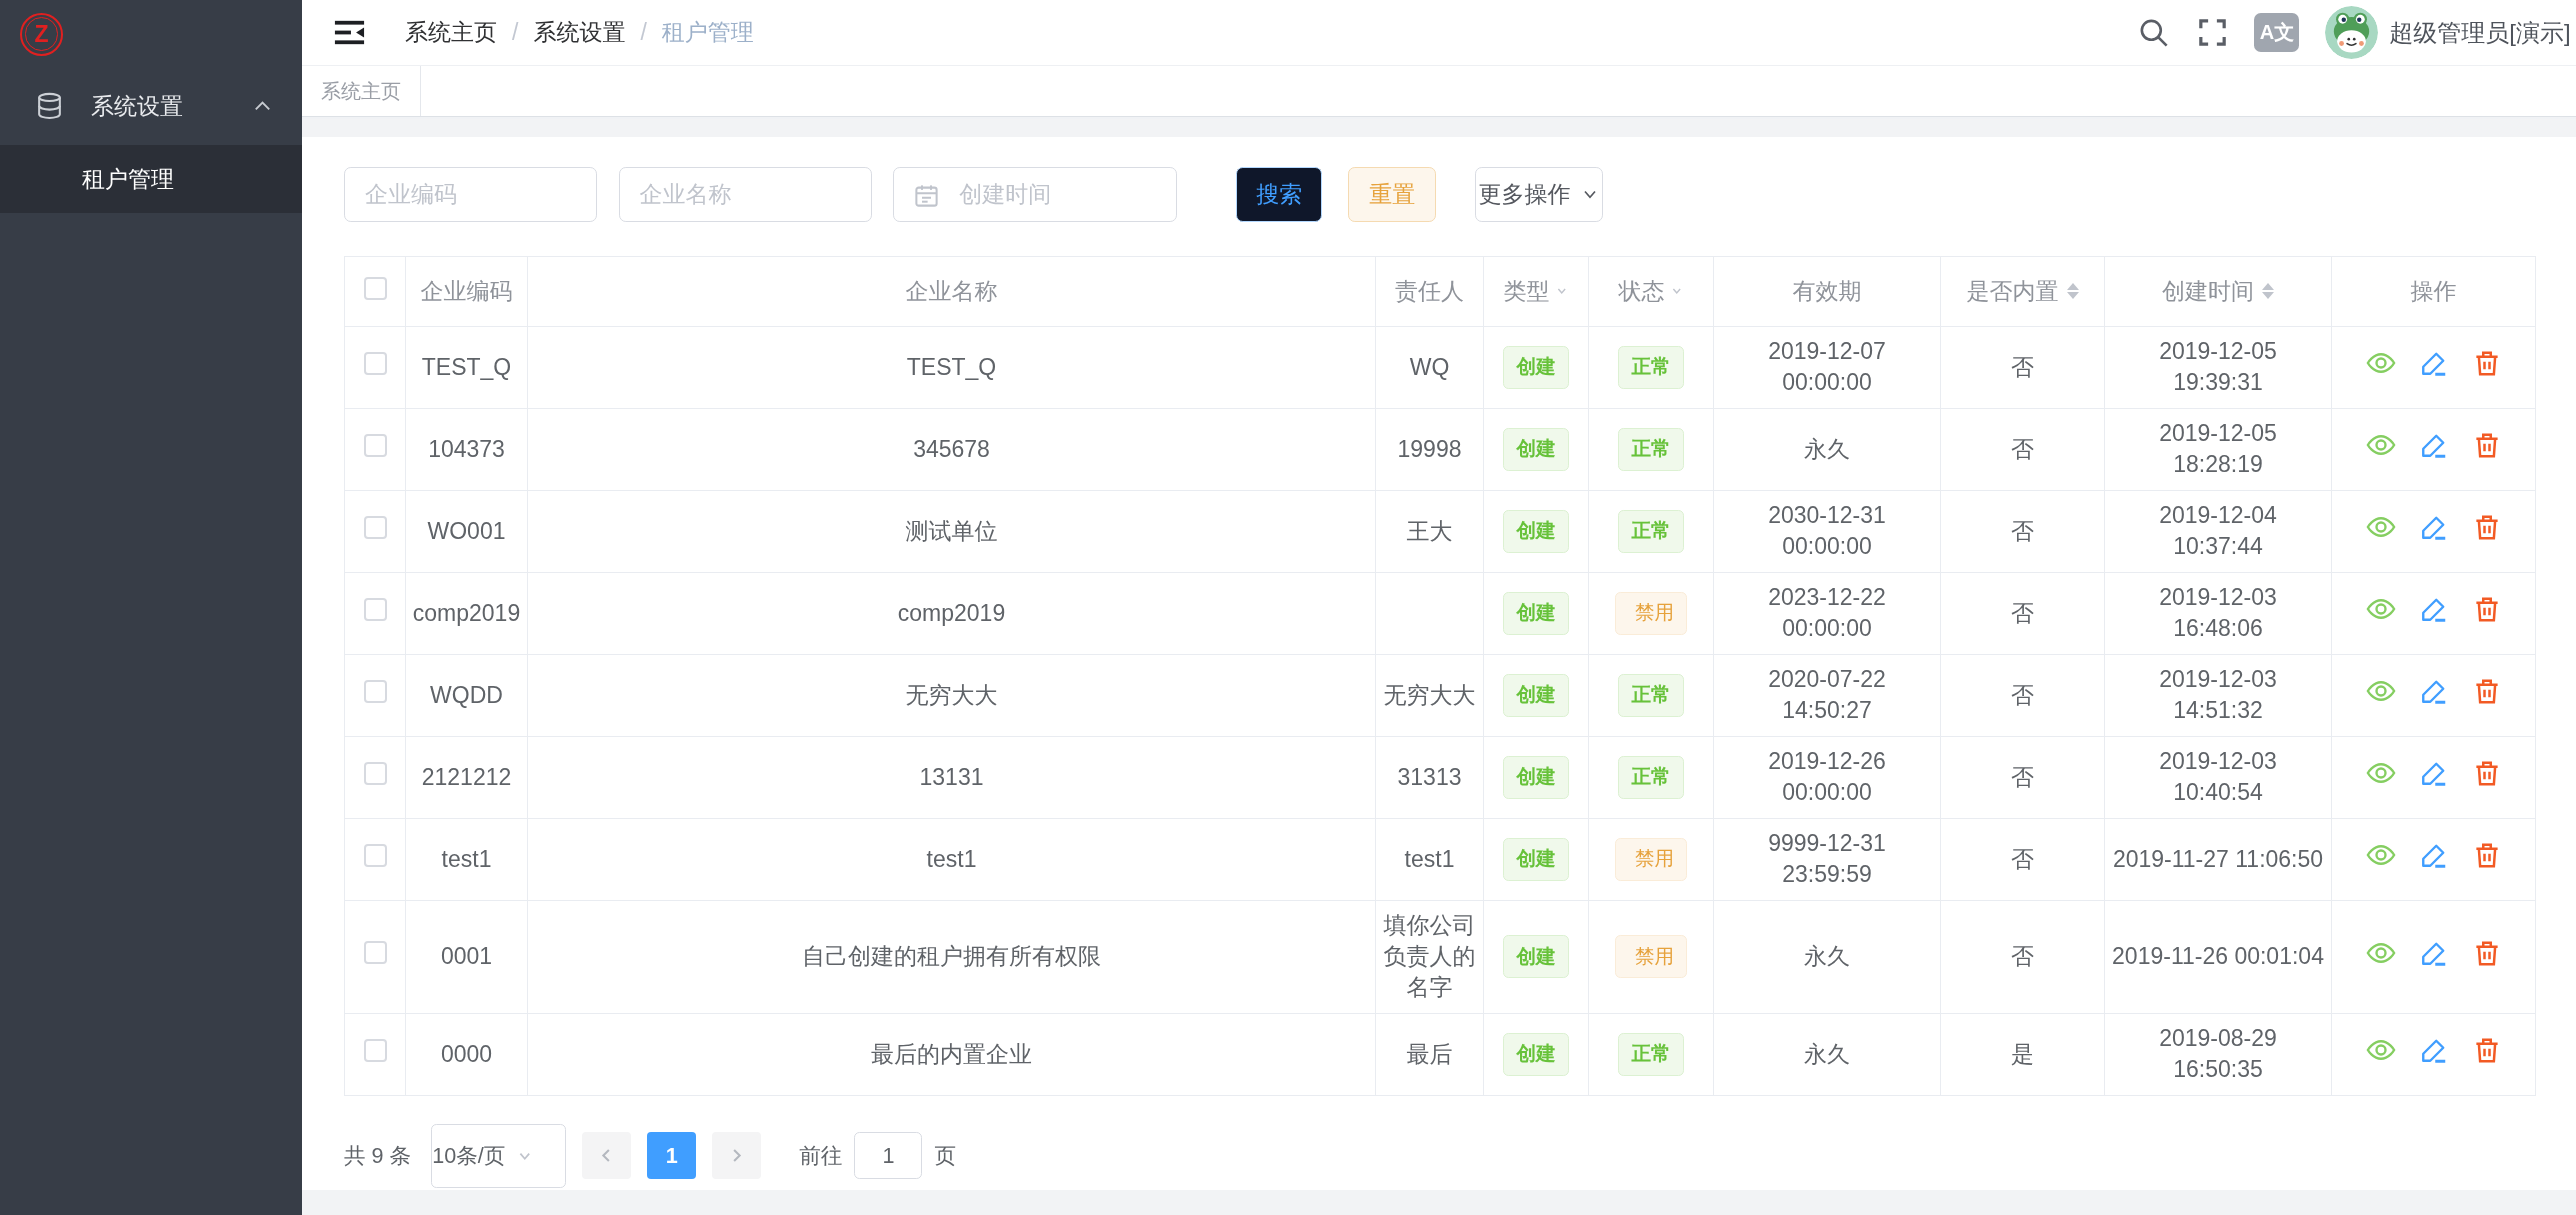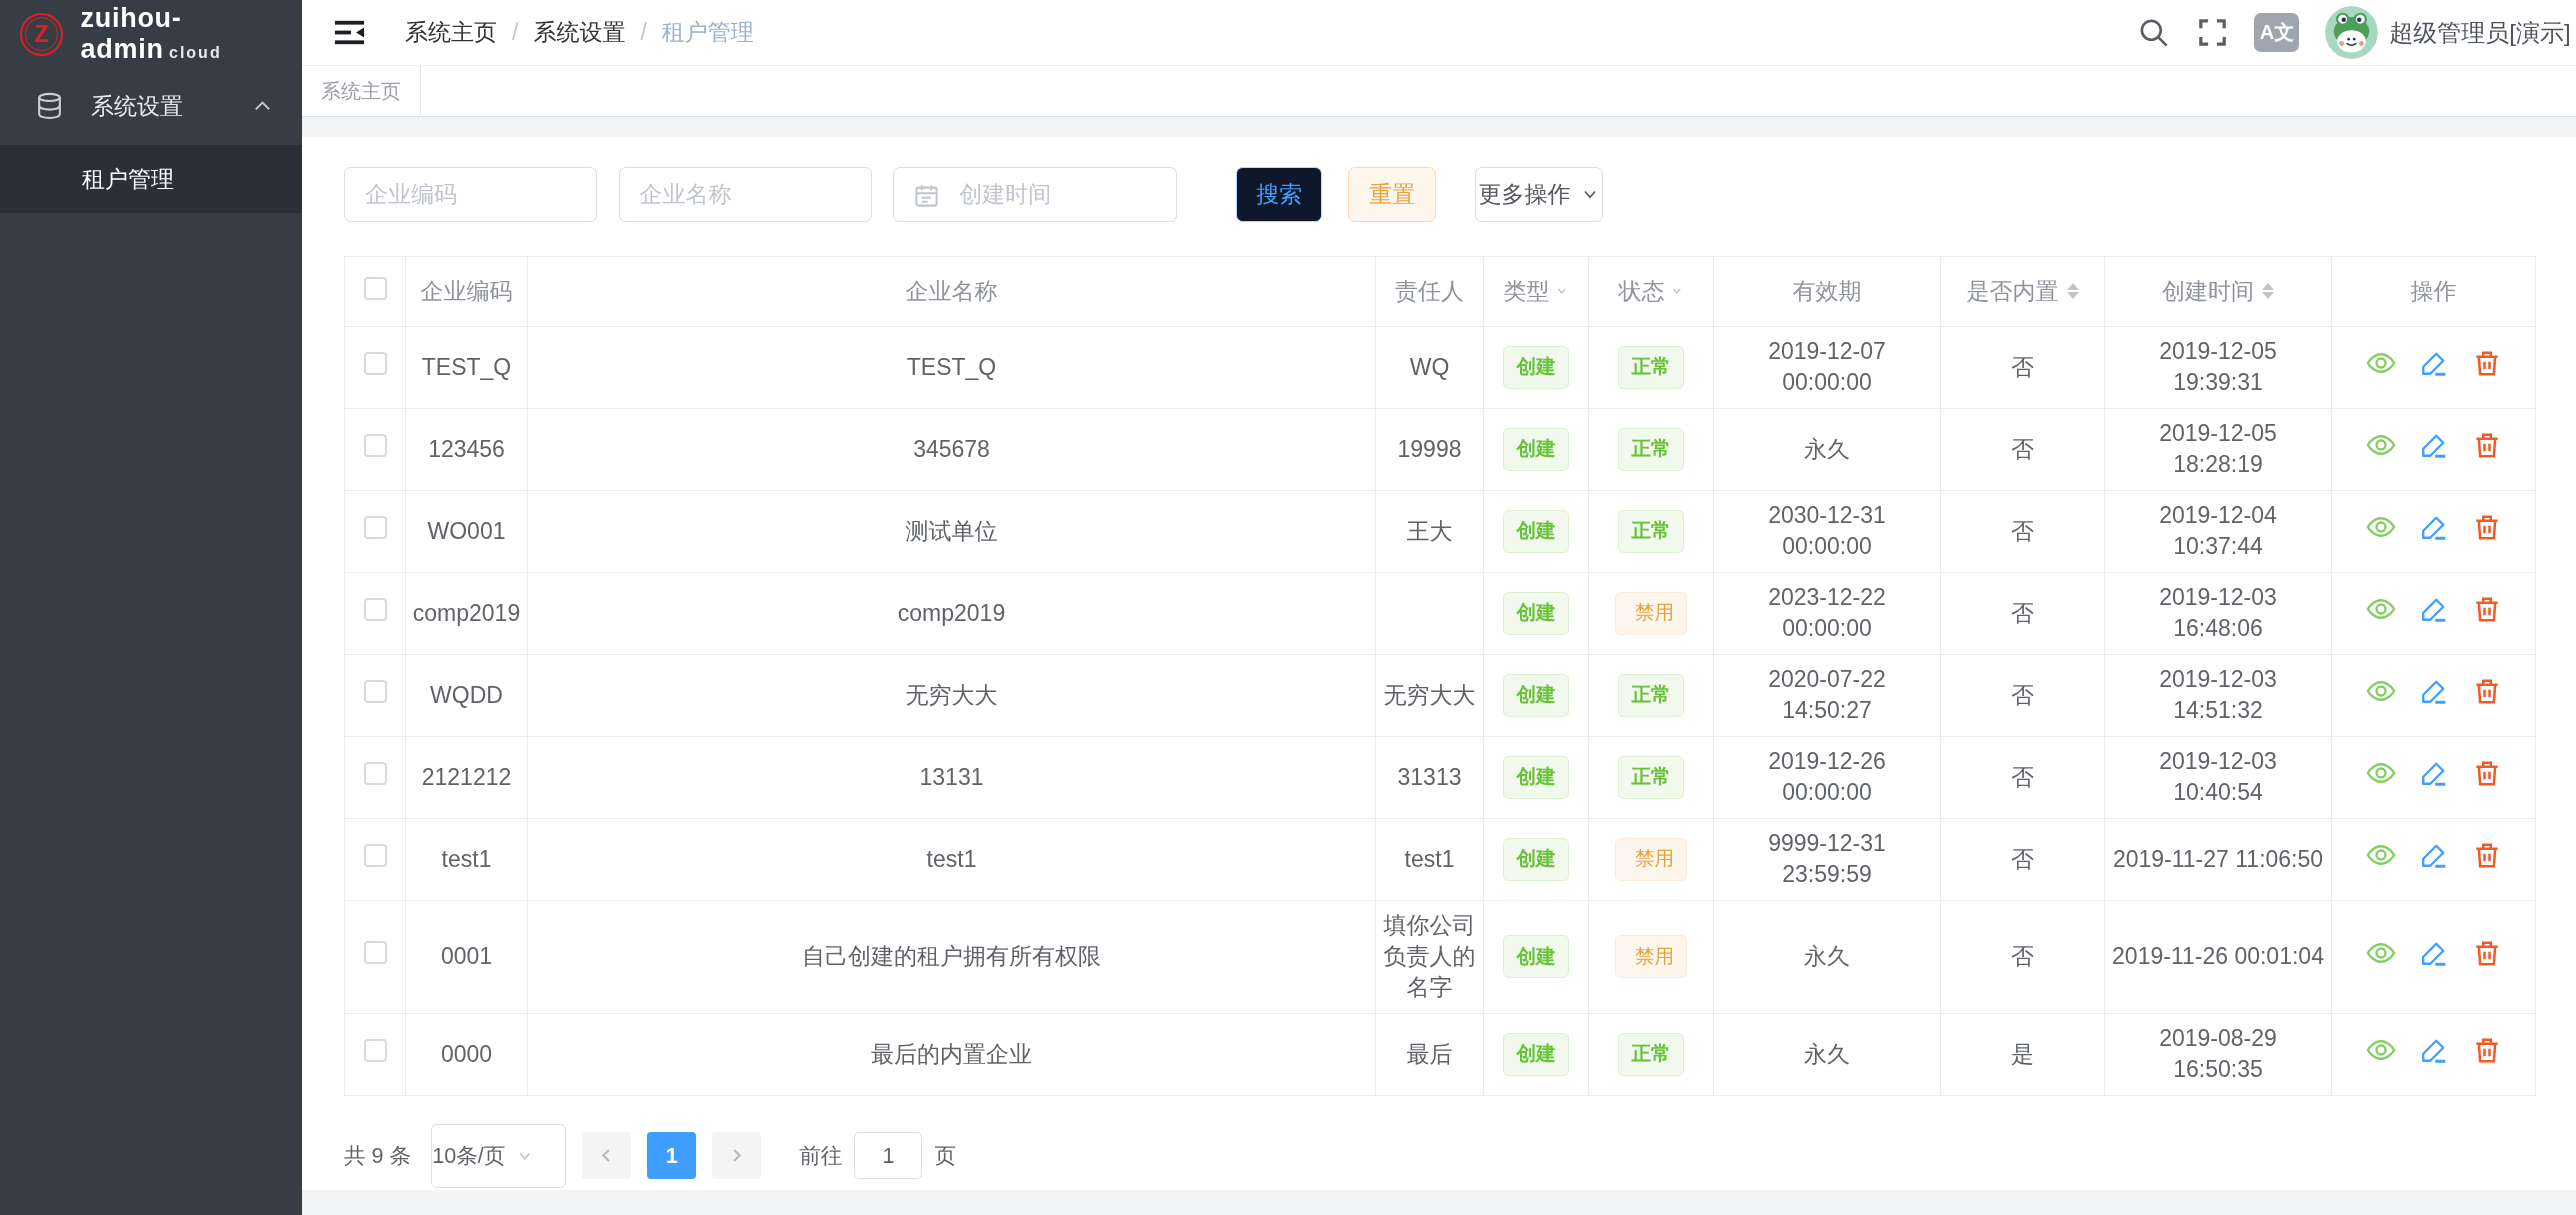--- a/index.html
+++ b/index.html
@@ -91,23 +91,20 @@
   .goto-input { width:68px; height:47px; border:1.4px solid #d9dce3; border-radius:5.4px; margin:0 12px;
     text-align:center; font-size:21.6px; color:#5f6368; outline:none; font-family:inherit; }
 </style>
 </head>
 <body>
 
 <aside class="sidebar">
   <div class="logo-row">
     <div class="logo-badge">
       <span class="logo-z">Z</span>
-    </div>
-    <div class="logo-text">
-      <span>zuihou-admin</span><span class="logo-cloud">cloud</span>
     </div>
   </div>
   <div class="menu-parent">
     <svg class="micon" width="31" height="31" viewBox="0 0 24 24" fill="none" stroke="#ccd0d6" stroke-width="1.6">
       <ellipse cx="12" cy="5" rx="8" ry="2.8"></ellipse>
       <path d="M4 5v6.5c0 1.6 3.6 2.9 8 2.9s8-1.3 8-2.9V5"></path>
       <path d="M4 11.5V18c0 1.6 3.6 2.9 8 2.9s8-1.3 8-2.9v-6.5"></path>
     </svg>
     <span class="mlabel">系统设置</span>
     <svg width="23" height="23" viewBox="0 0 24 24" fill="none" stroke="#c7cbd1" stroke-width="2">
@@ -276,21 +273,21 @@
       <path d="M9 7V3.8h6V7"></path>
       <path d="M5.5 7l1 14h11l1-14"></path>
       <line x1="10" y1="11" x2="10" y2="17"></line>
                   <line x1="14" y1="11" x2="14" y2="17"></line>
     </svg>
   </span>
 </td>
           </tr>
           <tr>
             <td><span class="checkbox"></span></td>
-            <td>123456</td>
+            <td>104373</td>
             <td>345678</td>
             <td>19998</td>
             <td><span class="tag tag-success">创建</span></td>
             <td><span class="tag tag-success">正常</span></td>
             <td>永久</td>
             <td>否</td>
             <td>2019-12-05 18:28:19</td>
             <td>
   <span class="ops">
     <svg class="op-ico" viewBox="0 0 24 24" fill="none" stroke="#85ce61" stroke-width="1.9">

